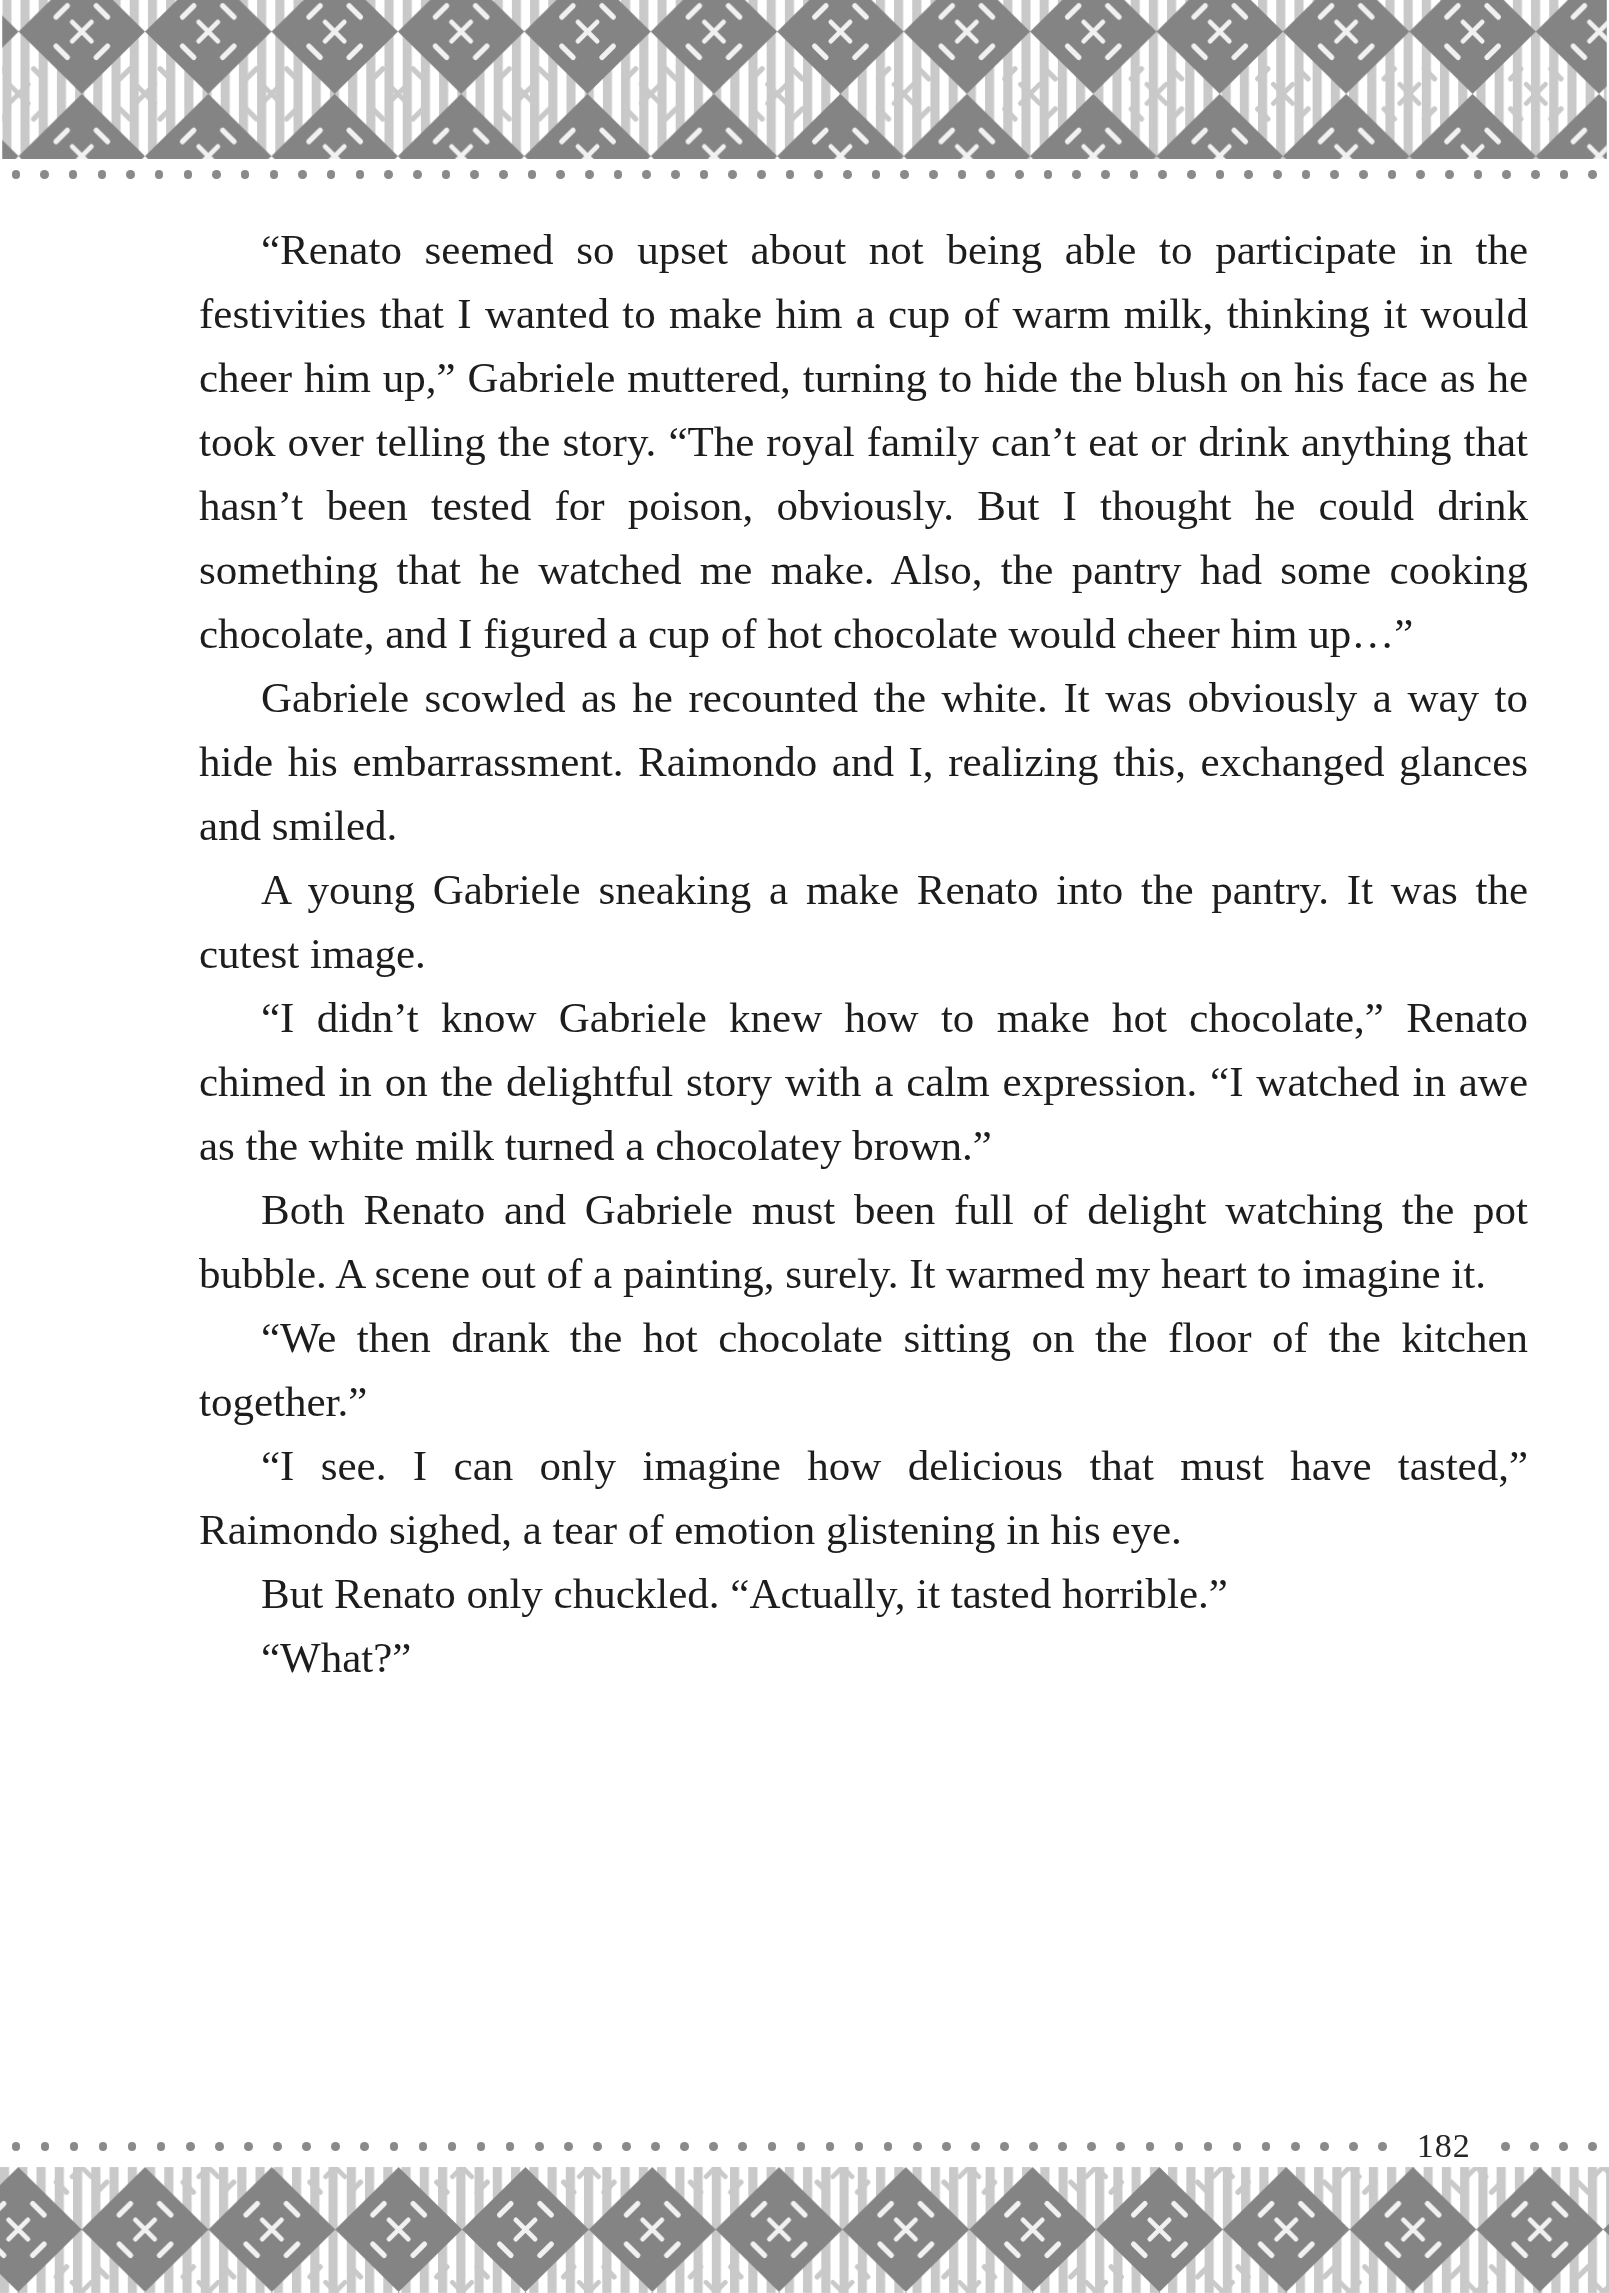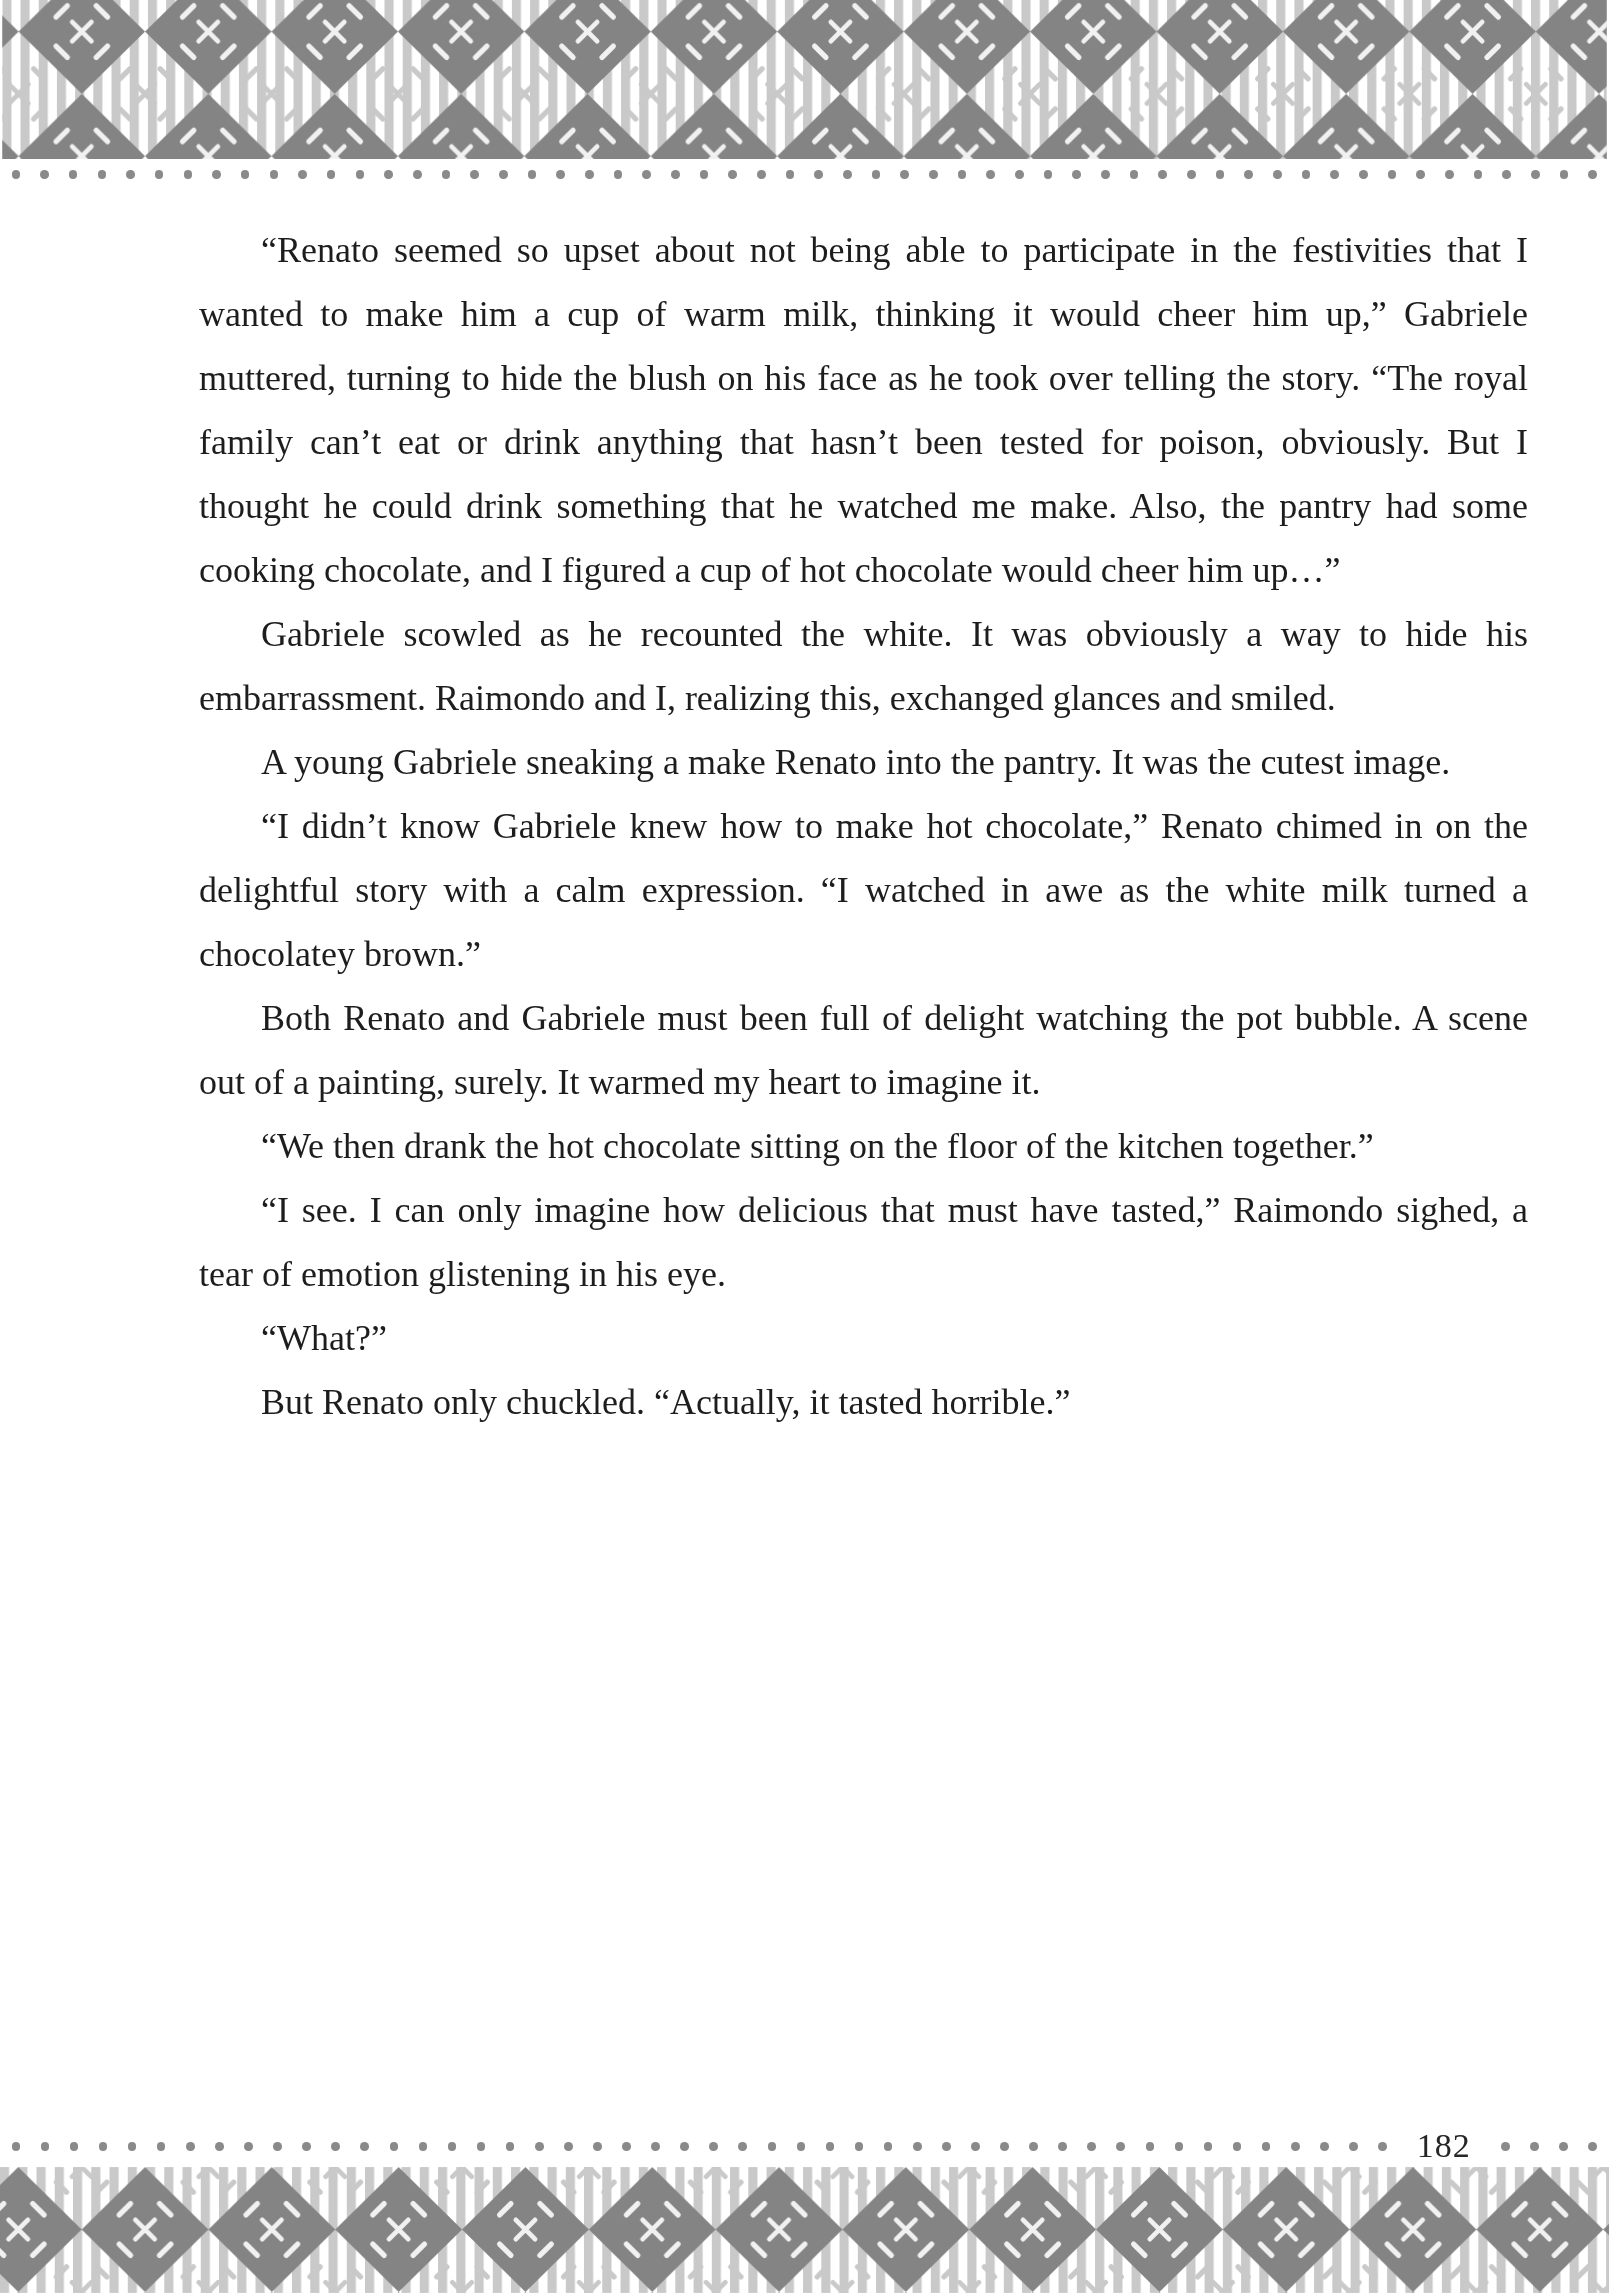--- a/index.html
+++ b/index.html
@@ -33,21 +33,21 @@
     flex:none;
     font-size:34px;line-height:8.6px;
     letter-spacing:1px;
     color:#262626;
     padding:0 9.6px;
   }
 
   
   .bodytext{
     position:absolute;left:199px;top:218px;width:1329px;
-    font-size:36px;line-height:64px;
+    font-size:43px;line-height:64px;
     color:#1d1d1d;
     text-align:justify;
   }
   .bodytext p{
     margin:0;padding:0;
     text-indent:62px;
   }
 </style>
 </head>
 <body>
@@ -138,22 +138,22 @@
     </div>
 
   <main class="bodytext">
       <p>“Renato seemed so upset about not being able to participate in the festivities that I wanted to make him a cup of warm milk, thinking it would cheer him up,” Gabriele muttered, turning to hide the blush on his face as he took over telling the story. “The royal family can’t eat or drink anything that hasn’t been tested for poison, obviously. But I thought he could drink something that he watched me make. Also, the pantry had some cooking chocolate, and I figured a cup of hot chocolate would cheer him up…”</p>
       <p>Gabriele scowled as he recounted the white. It was obviously a way to hide his embarrassment. Raimondo and I, realizing this, exchanged glances and smiled.</p>
       <p>A young Gabriele sneaking a make Renato into the pantry. It was the cutest image.</p>
       <p>“I didn’t know Gabriele knew how to make hot chocolate,” Renato chimed in on the delightful story with a calm expression. “I watched in awe as the white milk turned a chocolatey brown.”</p>
       <p>Both Renato and Gabriele must been full of delight watching the pot bubble. A scene out of a painting, surely. It warmed my heart to imagine it.</p>
       <p>“We then drank the hot chocolate sitting on the floor of the kitchen together.”</p>
       <p>“I see. I can only imagine how delicious that must have tasted,” Raimondo sighed, a tear of emotion glistening in his eye.</p>
+      <p>But Renato only chuckled. “Actually, it tasted horrible.”</p>
       <p>“What?”</p>
-      <p>But Renato only chuckled. “Actually, it tasted horrible.”</p>
     </main>
 
   <div class="dotrow bottom">
     <div class="dotgroup"><span class="dot"></span><span class="dot"></span><span class="dot"></span><span class="dot"></span><span class="dot"></span><span class="dot"></span><span class="dot"></span><span class="dot"></span><span class="dot"></span><span class="dot"></span><span class="dot"></span><span class="dot"></span><span class="dot"></span><span class="dot"></span><span class="dot"></span><span class="dot"></span><span class="dot"></span><span class="dot"></span><span class="dot"></span><span class="dot"></span><span class="dot"></span><span class="dot"></span><span class="dot"></span><span class="dot"></span><span class="dot"></span><span class="dot"></span><span class="dot"></span><span class="dot"></span><span class="dot"></span><span class="dot"></span><span class="dot"></span><span class="dot"></span><span class="dot"></span><span class="dot"></span><span class="dot"></span><span class="dot"></span><span class="dot"></span><span class="dot"></span><span class="dot"></span><span class="dot"></span><span class="dot"></span><span class="dot"></span><span class="dot"></span><span class="dot"></span><span class="dot"></span><span class="dot"></span><span class="dot"></span><span class="dot"></span></div>
     <span class="pagenum">182</span>
     <div class="dotgroup"><span class="dot"></span><span class="dot"></span><span class="dot"></span><span class="dot"></span></div>
   </div>
 
   <svg class="border-svg bottom" width="1609" height="126" viewBox="0 0 1675 131" aria-hidden="true">
     <defs>

